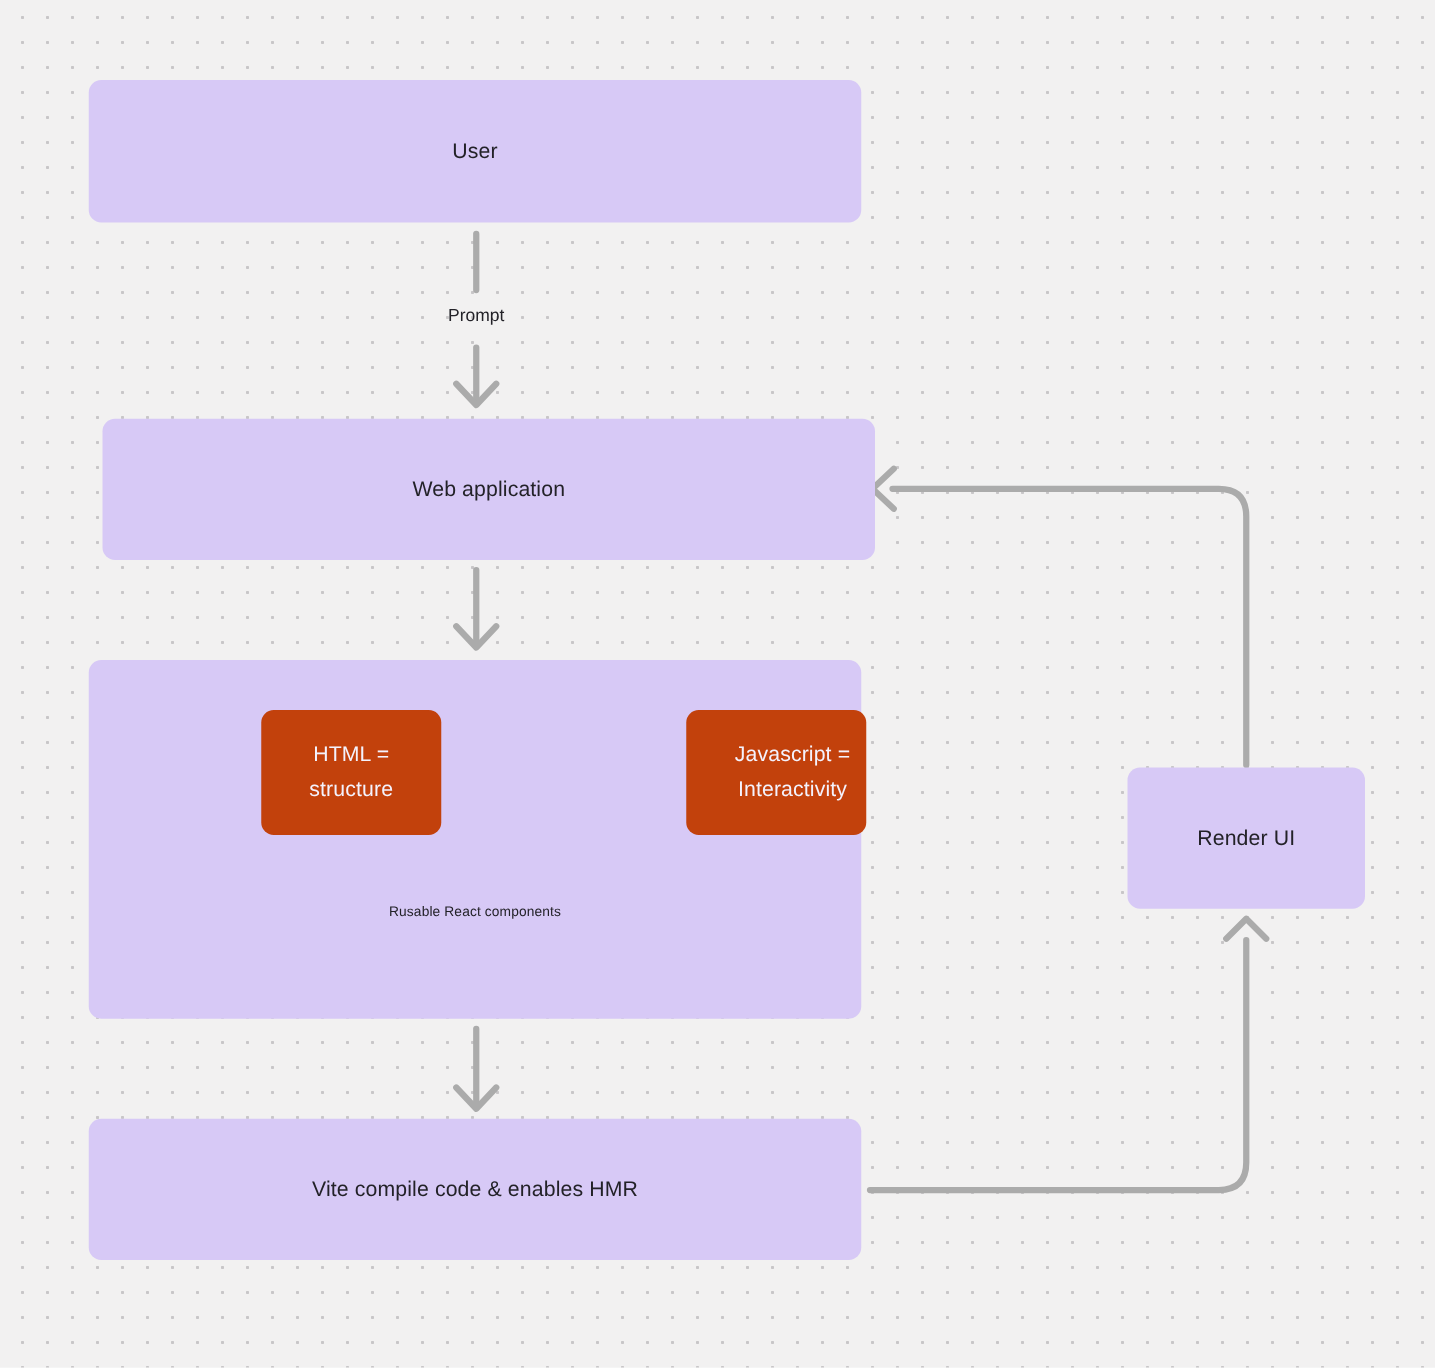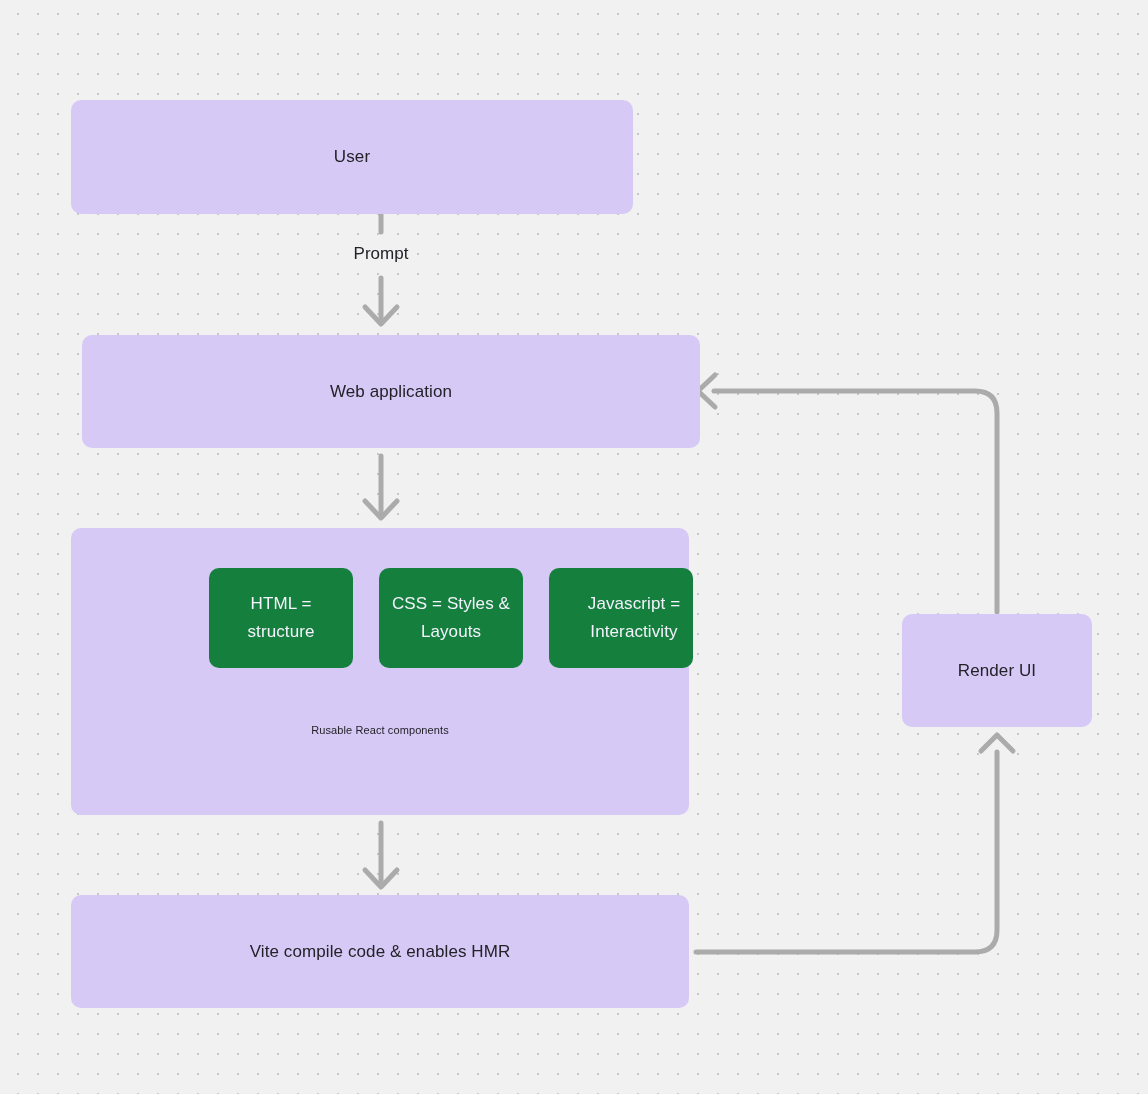--- a/index.html
+++ b/index.html
@@ -31,32 +31,32 @@
     display: flex;
     align-items: center;
     justify-content: center;
     color: #232228;
     font-size: 17px;
     font-weight: 500;
     letter-spacing: 0.1px;
     text-align: center;
   }
 
-  .node-user        { left: 71px;  top: 64px;  width: 562px; height: 114px; margin-top: 36px; }
+  .node-user        { left: 71px;  top: 64px;  width: 618px; height: 114px; }
   .node-webapp      { left: 82px;  top: 335px; width: 618px; height: 113px; }
   .group-components { left: 71px;  top: 528px; width: 618px; height: 287px; display: block; }
   .node-vite        { left: 71px;  top: 895px; width: 618px; height: 113px; }
   .node-render      { left: 902px; top: 614px; width: 190px; height: 113px; }
 
   .accent-card {
     position: absolute;
     top: 40px;
     width: 144px;
     height: 100px;
-    background: #15803d;
+    background: #c2410c;
     border-radius: 10px;
     display: flex;
     align-items: center;
     justify-content: center;
     color: #f4f2fd;
     font-size: 17px;
     font-weight: 500;
     line-height: 28px;
     text-align: center;
     padding: 0 10px;
@@ -80,21 +80,21 @@
     font-weight: 500;
   }
 
   .edge-label {
     position: absolute;
     left: 306px;
     top: 244px;
     width: 150px;
     text-align: center;
     color: #232228;
-    font-size: 17px;
+    font-size: 14px;
     font-weight: 500;
   }
 </style>
 </head>
 <body>
 
 <div class="stage">
 
   <svg class="arrow-layer" viewBox="0 0 1148 1094" xmlns="http://www.w3.org/2000/svg">
     <g fill="none" stroke-width="5" stroke-linecap="round" stroke-linejoin="round" stroke="#ababab">
@@ -124,23 +124,20 @@
   <div class="edge-label">Prompt</div>
 
   <div class="node node-webapp">
     <span>Web application</span>
   </div>
 
   <div class="node group-components">
     <div class="accent-card card-html">
       <span>HTML = structure</span>
     </div>
-    <div class="accent-card card-css">
-      <span>CSS = Styles &amp; Layouts</span>
-    </div>
     <div class="accent-card card-js">
       <span>Javascript = Interactivity</span>
     </div>
     <div class="group-label">Rusable React components</div>
   </div>
 
   <div class="node node-render">
     <span>Render UI</span>
   </div>
 

